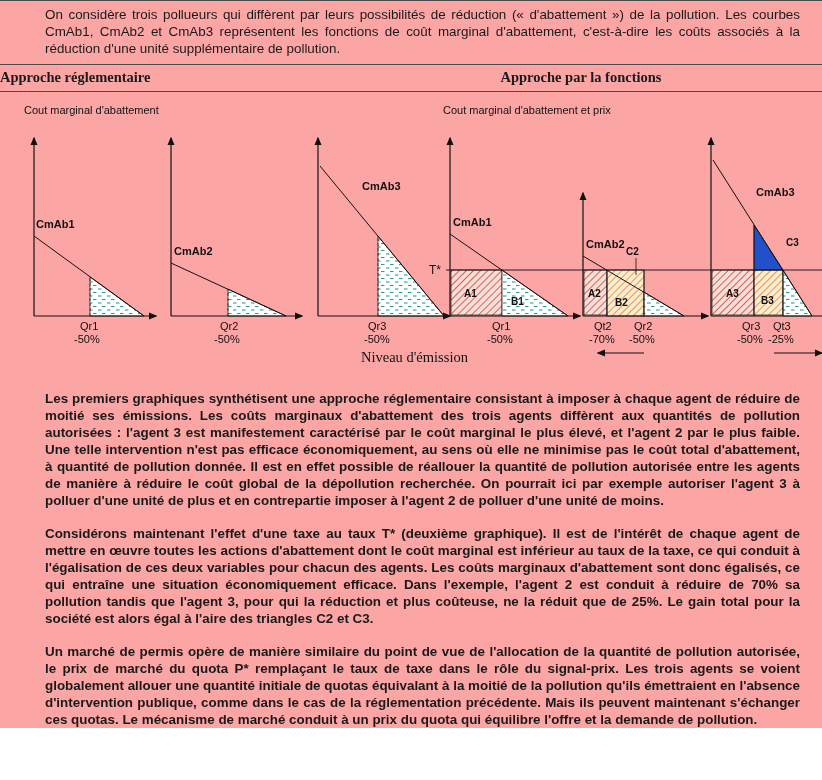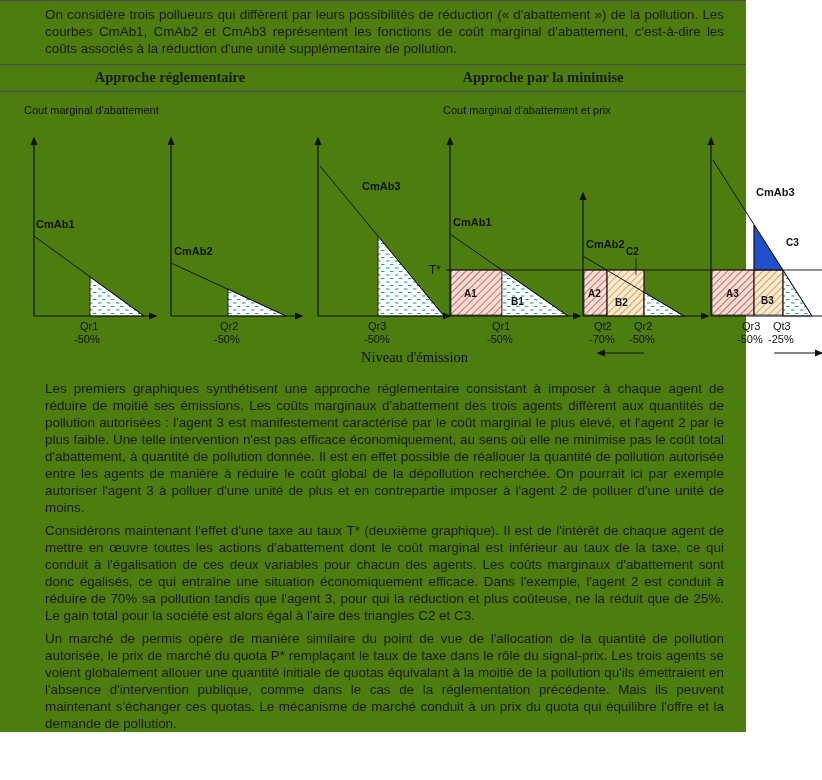--- a/index.html
+++ b/index.html
@@ -1,24 +1,24 @@
 <!DOCTYPE html>
 <html><head>
 <meta charset="utf-8">
 <style>
   * { box-sizing: border-box; }
   body { margin:0; background:#ffffff; color:#1a1a1a; font-family:"Liberation Sans", sans-serif; }
-  .page { width:746px; background:#4d7c0f; }
+  .page { width:822px; background:#fca5a5; }
   .rule-box { border-top:1px solid #4a4a4a; border-bottom:1px solid #4a4a4a; padding:5px 22px 7px 45px; }
   .body-text { font-size:13.4px; line-height:17px; text-align:justify; }
   .headers-row { display:flex; border-bottom:1px solid #4a4a4a; padding:4px 0 5px 0; }
   .hdr { font-family:"Liberation Serif", serif; font-weight:bold; font-size:14.5px; }
-  .hdr-left { width:340px; text-align:center; }
+  .hdr-left { width:340px; text-align:left; }
   .hdr-right { flex:1; text-align:center; }
-  p.body-text { margin:6px 22px 0 45px; }
+  p.body-text { margin:16px 22px 0 45px;font-weight:bold; }
   .diagram-wrap { margin-top:6px;margin-left:16px; }
   svg text { font-family:"Liberation Sans", sans-serif; fill:#111; }
   .axis-title { font-size:11px; }
   .curve-lbl { font-size:11px; font-weight:bold; }
   .area-lbl { font-size:10px; font-weight:bold; }
   .tick { font-size:11px; }
   .tstar { font-size:12px; }
   .serif-lbl { font-family:"Liberation Serif", serif; font-size:14.5px; }
   .axis { stroke:#111; stroke-width:1.2; fill:none; }
   .curve { stroke:#111; stroke-width:1; fill:none; }
@@ -31,21 +31,21 @@
 <body>
 
 <div class="page">
 
   <div class="rule-box">
     <div class="body-text">On considère trois pollueurs qui diffèrent par leurs possibilités de réduction (« d'abattement ») de la pollution. Les courbes CmAb1, CmAb2 et CmAb3 représentent les fonctions de coût marginal d'abattement, c'est-à-dire les coûts associés à la réduction d'une unité supplémentaire de pollution.</div>
   </div>
 
   <div class="headers-row">
     <div class="hdr hdr-left">Approche réglementaire</div>
-    <div class="hdr hdr-right">Approche par la minimise</div>
+    <div class="hdr hdr-right">Approche par la fonctions</div>
   </div>
 
   <div class="diagram-wrap">
   <svg width="822" height="272" viewBox="0 0 822 272">
     <defs>
       <marker id="arr" viewBox="0 0 6 5" refX="5" refY="2.5" markerWidth="7" markerHeight="6" orient="auto">
         <path d="M0,0 L6,2.5 L0,5 z" fill="#111"></path>
       </marker>
       <pattern id="hatchRed" width="5" height="5" patternUnits="userSpaceOnUse" patternTransform="rotate(45)">
         <rect width="5" height="5" fill="#f9ded8"></rect>

